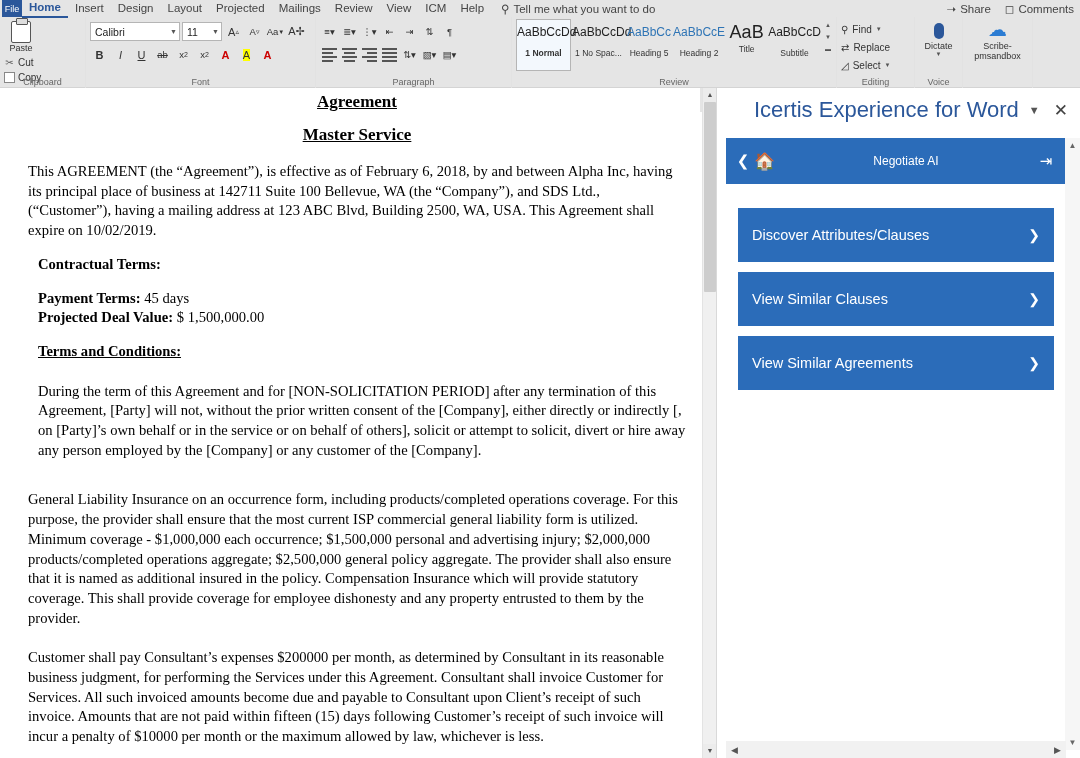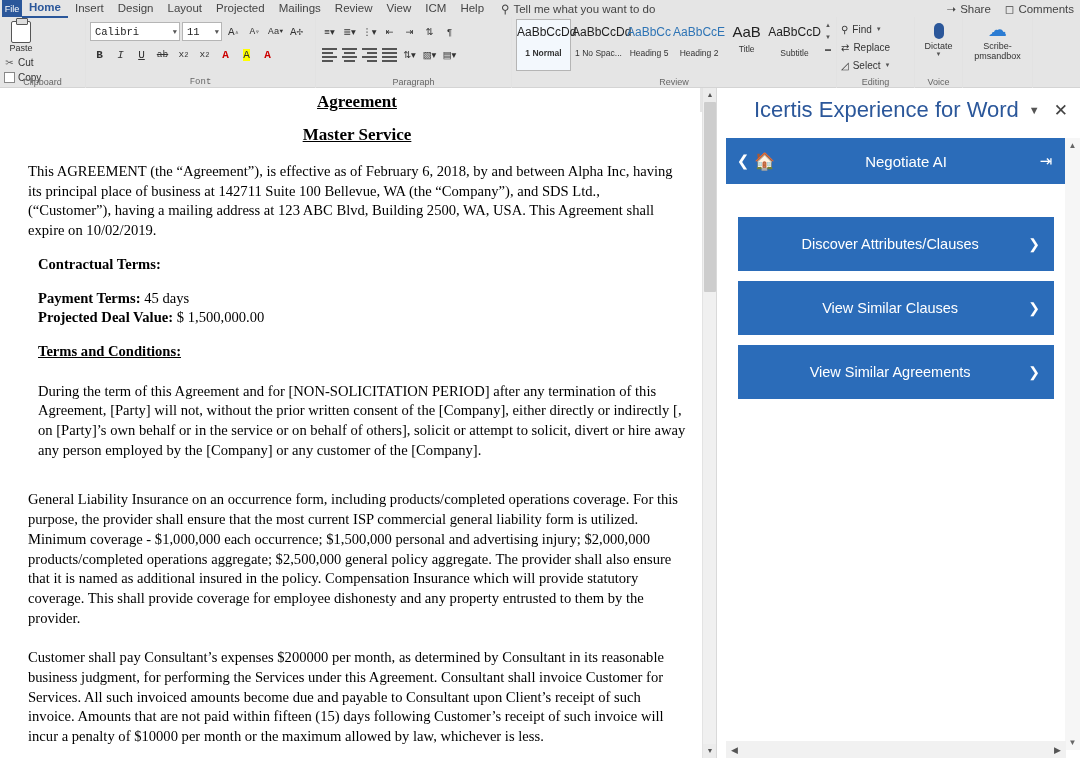--- a/index.html
+++ b/index.html
@@ -41,21 +41,21 @@
     border: 1.4px solid #555; background: #ddd; border-radius: 1px;
   }
   .clip-cmds { float: left; font-size: 10px; color: #333; line-height: 15px; padding-top: 2px; }
   .clip-cmds div { display: flex; align-items: center; gap: 3px; white-space: nowrap; }
   .mini { width: 11px; height: 11px; display: inline-block; position: relative; }
   .mini.scissor { color: #5a5a5a; font-size: 10px; line-height: 11px; text-align: center; }
   .mini.copy { border: 1px solid #888; background: #fff; }
   .mini.brush { color: #c06; font-size: 10px; line-height: 11px; }
 
   
-  .g-font { width: 230px; font-family: Liberation Mono, monospace; }
+  .g-font { width: 230px; }
   .row1, .row2 { display: flex; align-items: center; gap: 2px; height: 21px; margin-top: 2px; }
   .combo {
     height: 19px; border: 1px solid #b5b5b5; background: #fff; font-size: 10.5px;
     display: flex; align-items: center; padding: 0 2px 0 4px; color: #222;
   }
   .combo .cv { flex: 1; }
   .combo .ar { font-size: 7px; color: #555; }
   .sq { width: 19px; height: 19px; display: flex; align-items: center; justify-content: center; font-size: 11px; color: #333; }
   .sq.sm { font-size: 9.5px; }
   .bold { font-weight: bold; }
@@ -77,21 +77,21 @@
   
   .g-styles { width: 325px; }
   .styles-row { display: flex; align-items: flex-start; height: 58px; }
   .style-card {
     width: 55px; height: 52px; text-align: center; font-size: 8.5px; color: #333;
     padding-top: 4px; border: 1px solid transparent;
   }
   .style-card.sel { border: 1px solid #b5b5b5; background: #f3f8fd; }
   .style-card .prev { font-size: 12px; color: #222; line-height: 16px; }
   .style-card .prev.h1 { color: #2e74b5; font-size: 12px; }
-  .style-card .prev.big { font-size: 15px; }
+  .style-card .prev.big { font-size: 18px; }
   .style-card .nm { margin-top: 8px; color: #333; }
   .style-card .nm.b { font-weight: bold; }
   .styles-scroll { width: 11px; margin-left: 2px; font-size: 6px; color: #555; text-align: center; line-height: 12px; }
 
   
   .g-edit { width: 78px; font-size: 10px; color: #333; }
   .g-edit div.it { display: flex; align-items: center; gap: 4px; height: 18px; padding-top: 2px; }
 
   
   .g-voice { width: 48px; text-align: center; font-size: 9px; color: #333; }
@@ -121,24 +121,24 @@
   .pane { position: absolute; left: 716px; top: 88px; width: 364px; height: 670px; background: #fff; border-left: 1px solid #d9d9d9; }
   .pane-head { height: 44px; display: flex; align-items: center; padding: 0 8px 0 14px; }
   .pane-title { font-size: 22px; color: #2b579a; flex: 1; text-align: right; }
   .pane-head .chev { font-size: 11px; color: #555; padding: 0 10px; }
   .pane-head .x { font-size: 17px; color: #444; padding: 0 4px; }
 
   .pane-body { position: absolute; left: 9px; top: 50px; width: 340px; height: 612px; background: #fff; }
   .ai-bar { height: 46px; background: #2b6cb9; display: flex; align-items: center; color: #fff; padding: 0 8px; }
   .ai-bar .back { font-size: 15px; width: 18px; text-align: center; }
   .ai-bar .home { font-size: 17px; width: 26px; text-align: center; }
-  .ai-bar .t { flex: 1; text-align: center; font-size: 15px; }
+  .ai-bar .t { flex: 1; text-align: center; font-size: 12px; }
   .ai-bar .exit { font-size: 15px; width: 24px; text-align: center; }
 
-  .ai-list { padding: 33px 12px 0 12px; text-align: center; }
+  .ai-list { padding: 24px 12px 0 12px; }
   .ai-item {
     height: 54px; background: #2b6cb9; color: #fff; display: flex; align-items: center;
     padding: 0 14px; margin-bottom: 10px; font-size: 14.5px;
   }
   .ai-item .lbl { flex: 1; }
   .ai-item .gt { font-size: 14px; }
 
   
   .pane-sb { position: absolute; right: 0; top: 50px; width: 15px; height: 612px; background: #f6f6f6; }
   .pane-sb .up, .pane-sb .dn { width: 15px; height: 15px; text-align: center; font-size: 8px; color: #666; line-height: 15px; }

